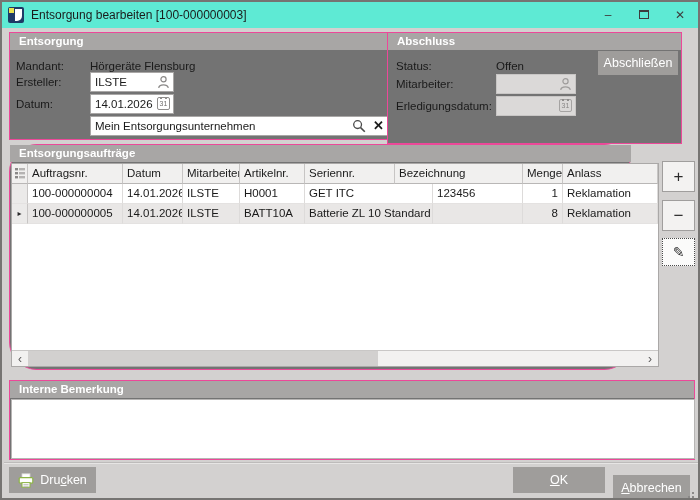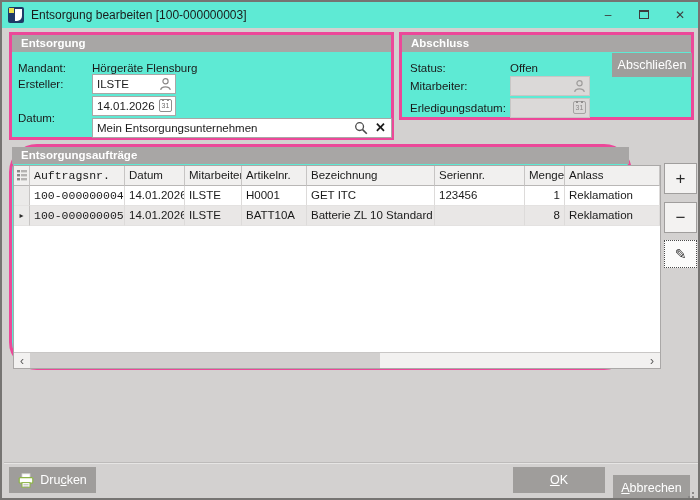--- a/index.html
+++ b/index.html
@@ -16,21 +16,21 @@
                     background:#ffffff; border-radius:0 0 5px 0; }
   .app-icon .dot  { position:absolute; left:1px; top:1px; width:5px; height:5px; background:#e8e14c; }
   .title-text { margin-left:7px; font-size:12px; color:#1b1b1b; }
   .tb-controls { position:absolute; right:0; top:0; height:26px; display:flex; }
   .tb-btn { width:36px; height:26px; border:none; background:transparent; color:#3d3d3d;
             font-size:12px; line-height:26px; text-align:center; cursor:default; }
   .max-glyph { display:inline-block; width:10px; height:9px; border:1px solid #3d3d3d;
                border-top:2px solid #3d3d3d; margin-top:8px; }
 
   
-  .group { position:absolute; border:3px solid #ec4899; background:#5eead4; }
+  .group { position:absolute; border:1px solid #ec4899; background:#737373; }
   .group-header { height:17px; background:#a8a6a5; color:#ffffff; font-weight:bold;
                   font-size:11.5px; line-height:17px; padding-left:9px; }
   .lbl { position:absolute; font-size:11.5px; color:#1a1a1a; line-height:16px; }
   .val { position:absolute; font-size:11.5px; color:#1a1a1a; line-height:16px; }
 
   .field { position:absolute; height:20px; }
   .field input { width:100%; height:20px; border:1px solid #a9a7a6; background:#ffffff;
                  font-size:11.5px; color:#1a1a1a; padding:0 20px 0 4px; outline:none; }
   .field.disabled input { background:#dbd9d8; border-color:#c8c6c5; }
   .field .icn { position:absolute; right:4px; top:3px; }
@@ -51,21 +51,21 @@
   
   .grid { position:absolute; left:1px; top:18px; width:648px; height:204px; background:#ffffff;
           border:1px solid #aaa8a7; overflow:hidden; }
   .g-row { display:flex; height:20px; }
   .g-cell { font-size:11.5px; line-height:19px; padding:0 4px; color:#1a1a1a;
             border-right:1px solid #dddbda; border-bottom:1px solid #e4e2e1;
             overflow:hidden; white-space:nowrap; }
   .g-head .g-cell { background:#f1f0ef; border-right:1px solid #c7c5c4; border-bottom:1px solid #b9b7b6; }
   .csel { flex:0 0 16px; padding:0 2px; background:#ebeae9; border-right:1px solid #c7c5c4;
           font-size:8px; color:#2a2a2a; text-align:center; line-height:19px; }
-  .c0{flex:0 0 95px;font-family:Liberation Mono, monospace;} .c1{flex:0 0 60px;} .c2{flex:0 0 57px;} .c3{flex:0 0 65px;}
+  .c0{flex:0 0 95px;} .c1{flex:0 0 60px;} .c2{flex:0 0 57px;} .c3{flex:0 0 65px;}
   .c4{flex:0 0 128px;} .c5{flex:0 0 90px;} .c6{flex:0 0 40px;} .c7{flex:1;}
   .num { text-align:right; }
   .g-row.selected .g-cell:not(.csel) { background:#e9e7e6; }
   .corner-svg { display:block; margin:4px auto 0; }
 
   
   .hscroll { position:absolute; left:0; right:0; bottom:0; height:16px; background:#f2f1f0;
              border-top:1px solid #c9c7c6; display:flex; }
   .hs-arrow { flex:0 0 16px; border:none; background:transparent; color:#5a5a5a;
               font-size:12px; line-height:14px; text-align:center; cursor:default; }
@@ -123,42 +123,42 @@
     <div class="field" style="left:80px; top:39px; width:84px;">
       <input value="ILSTE" style="">
       <span class="icn">
         <svg class="person-svg" width="13" height="14" viewBox="0 0 13 14">
           <circle cx="6.5" cy="4.2" r="2.6" fill="none" stroke="#8a8887" stroke-width="1.2"></circle>
           <path d="M1.8 13 C1.8 8.8 11.2 8.8 11.2 13" fill="none" stroke="#8a8887" stroke-width="1.2"></path>
         </svg>
       </span>
     </div>
 
-    <span class="lbl" style="left:6px; top:63px;margin-top:12px;">Datum:</span>
+    <span class="lbl" style="left:6px; top:63px;">Datum:</span>
     <div class="field" style="left:80px; top:61px; width:84px;">
       <input value="14.01.2026" style="">
       <span class="icn">
         <span class="cal-icn">31</span>
       </span>
     </div>
 
     <span class="lbl" style="left:6px; top:78px;margin-top:44px;">Entsorger:</span>
     <div class="field" style="left:80px; top:83px; width:300px;">
       <input style="padding-right: 40px;" value="Mein Entsorgungsunternehmen">
       <span class="icn" style="right:24px; top:3px;">
         <svg class="mag-svg" width="14" height="14" viewBox="0 0 14 14">
           <circle cx="5.6" cy="5.6" r="3.9" fill="none" stroke="#4a4a4a" stroke-width="1.3"></circle>
           <line x1="8.6" y1="8.6" x2="12.8" y2="12.8" stroke="#4a4a4a" stroke-width="1.6"></line>
         </svg>
       </span>
       <span class="icn clear-x" style="right:6px; top:3px;">✕</span>
     </div>
   </div>
 
-  <div class="group" style="left:397px; top:30px; width:295px; height:88px;">
+  <div class="group" style="left:385px; top:30px; width:295px; height:112px;">
     <div class="group-header">Abschluss</div>
 
     <span class="lbl" style="left:8px; top:25px;">Status:</span>
     <span class="val" style="left:108px; top:25px;">Offen</span>
 
     <button class="flat-btn" style="position:absolute; left:210px; top:18px; width:80px; height:24px;">Abschließen</button>
 
     <span class="lbl" style="left:8px; top:43px;">Mitarbeiter:</span>
     <div class="field disabled" style="left:108px; top:41px; width:80px;">
       <input disabled="" value="" style="">
@@ -191,22 +191,22 @@
             <rect x="0" y="4" width="3" height="2.4" fill="#8a8887"></rect>
               <rect x="4" y="4" width="6" height="2.4" fill="#b5b3b2"></rect>
             <rect x="0" y="8" width="3" height="2.4" fill="#8a8887"></rect>
               <rect x="4" y="8" width="6" height="2.4" fill="#b5b3b2"></rect>
           </svg>
         </div>
         <div class="g-cell c0">Auftragsnr.</div>
         <div class="g-cell c1">Datum</div>
         <div class="g-cell c2">Mitarbeiter</div>
         <div class="g-cell c3">Artikelnr.</div>
+        <div class="g-cell c5">Seriennr.</div>
         <div class="g-cell c4">Bezeichnung</div>
-        <div class="g-cell c5">Seriennr.</div>
         <div class="g-cell c6">Menge</div>
         <div class="g-cell c7">Anlass</div>
       </div>
 
       <div class="g-row">
         <div class="g-cell csel"></div>
         <div class="g-cell c0">100-000000004</div>
         <div class="g-cell c1">14.01.2026</div>
         <div class="g-cell c2">ILSTE</div>
         <div class="g-cell c3">H0001</div>
@@ -235,20 +235,24 @@
         </div>
         <button class="hs-arrow">›</button>
       </div>
     </div>
 
     <button class="side-btn" style="top:16px;"><span>+</span></button>
     <button class="side-btn" style="top:55px;"><span>−</span></button>
     <button class="side-btn edit" style="top:93px;"><span>✎</span></button>
   </div>
 
+  <div class="group" style="left:7px; top:378px; width:686px; height:80px;">
+    <div class="group-header">Interne Bemerkung</div>
+    <textarea class="remark-box" style=""></textarea>
+  </div>
 
   <div class="footer-sep"></div>
 
   <button class="flat-btn btn-drucken">
     <svg width="16" height="15" viewBox="0 0 16 15">
       <rect x="4" y="0.8" width="8" height="3.6" fill="#ffffff" stroke="#d6d4d3" stroke-width="0.8"></rect>
       <rect x="1.2" y="4.6" width="13.6" height="5.6" rx="1" fill="#ffffff" stroke="#8db446" stroke-width="1.2"></rect>
       <rect x="4" y="9.6" width="8" height="4.6" fill="#ffffff" stroke="#8db446" stroke-width="1"></rect>
       <line x1="5.4" y1="11.6" x2="10.6" y2="11.6" stroke="#bcbab9" stroke-width="0.9"></line>
       <line x1="5.4" y1="13.2" x2="10.6" y2="13.2" stroke="#bcbab9" stroke-width="0.9"></line>

